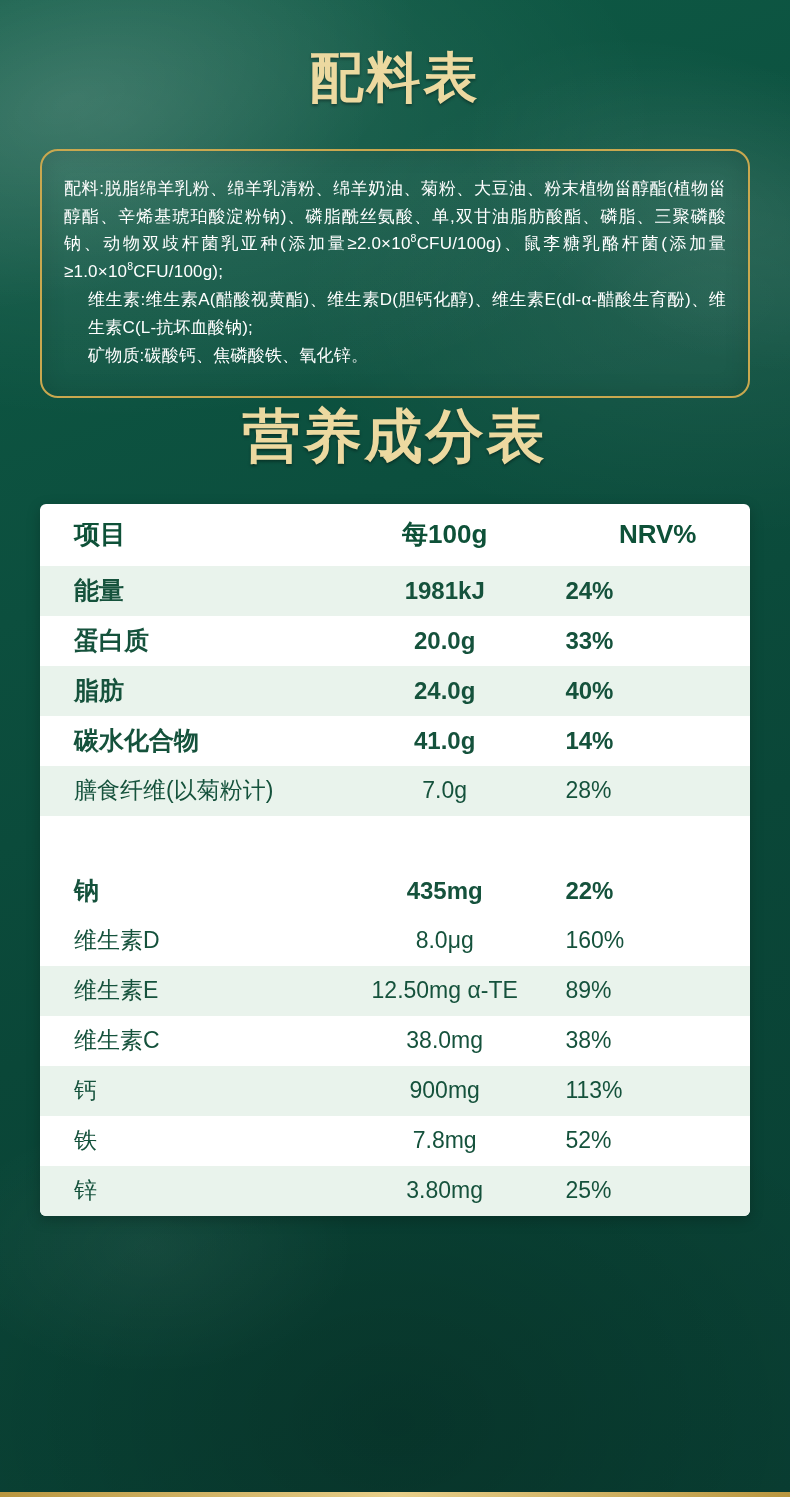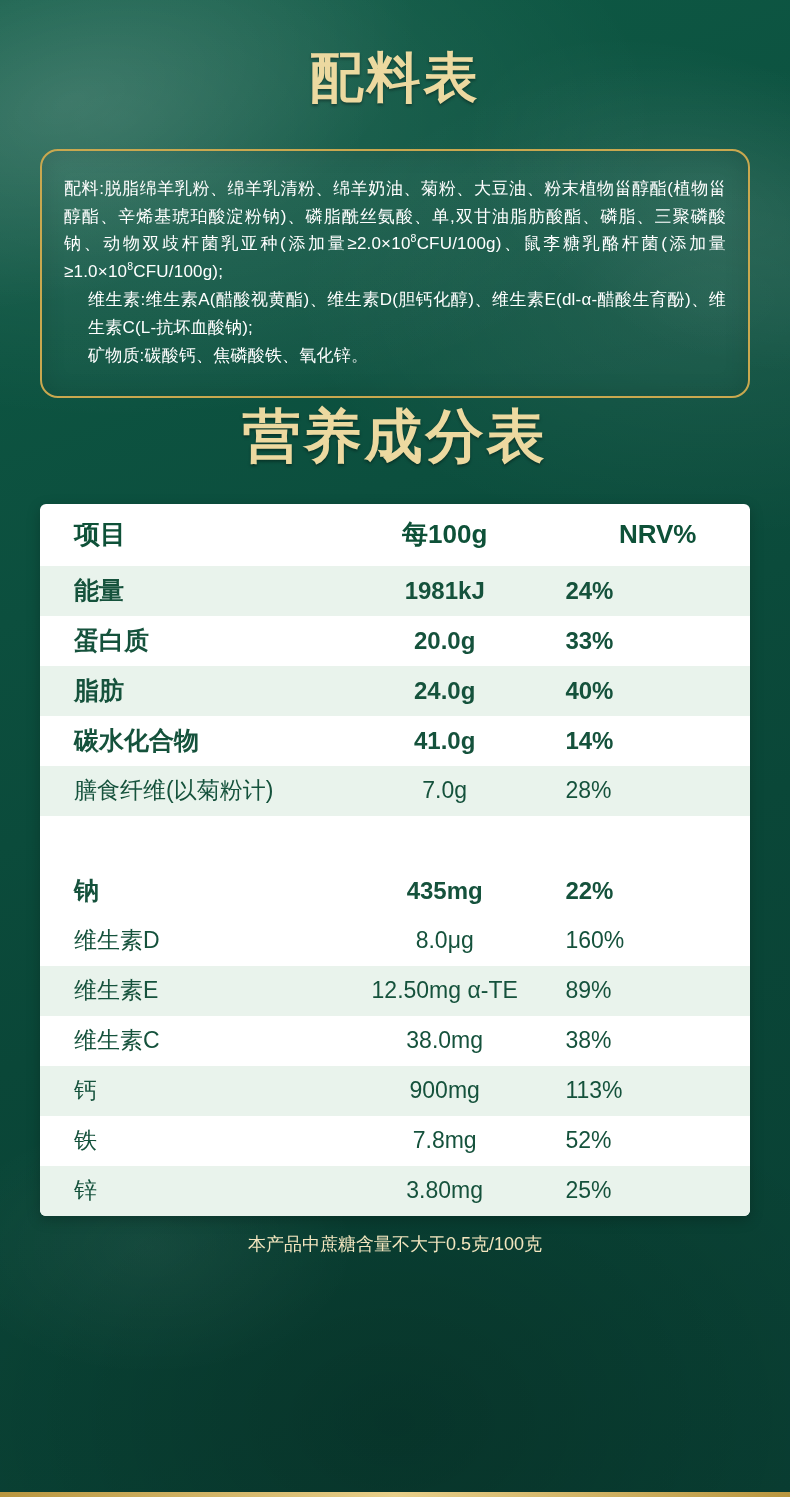--- a/index.html
+++ b/index.html
@@ -195,16 +195,15 @@
           </tr>
           <tr class="alt">
             <td class="c1">锌</td>
             <td class="c2">3.80mg</td>
             <td class="c3">25%</td>
           </tr>
         </tbody>
     </table>
   </div>
 
-  <div class="footnote">本产品中蔗糖含量不大于0.5克/100克</div>
 </div>
 
 <div class="bottom-rule"></div>
 
 </body></html>

